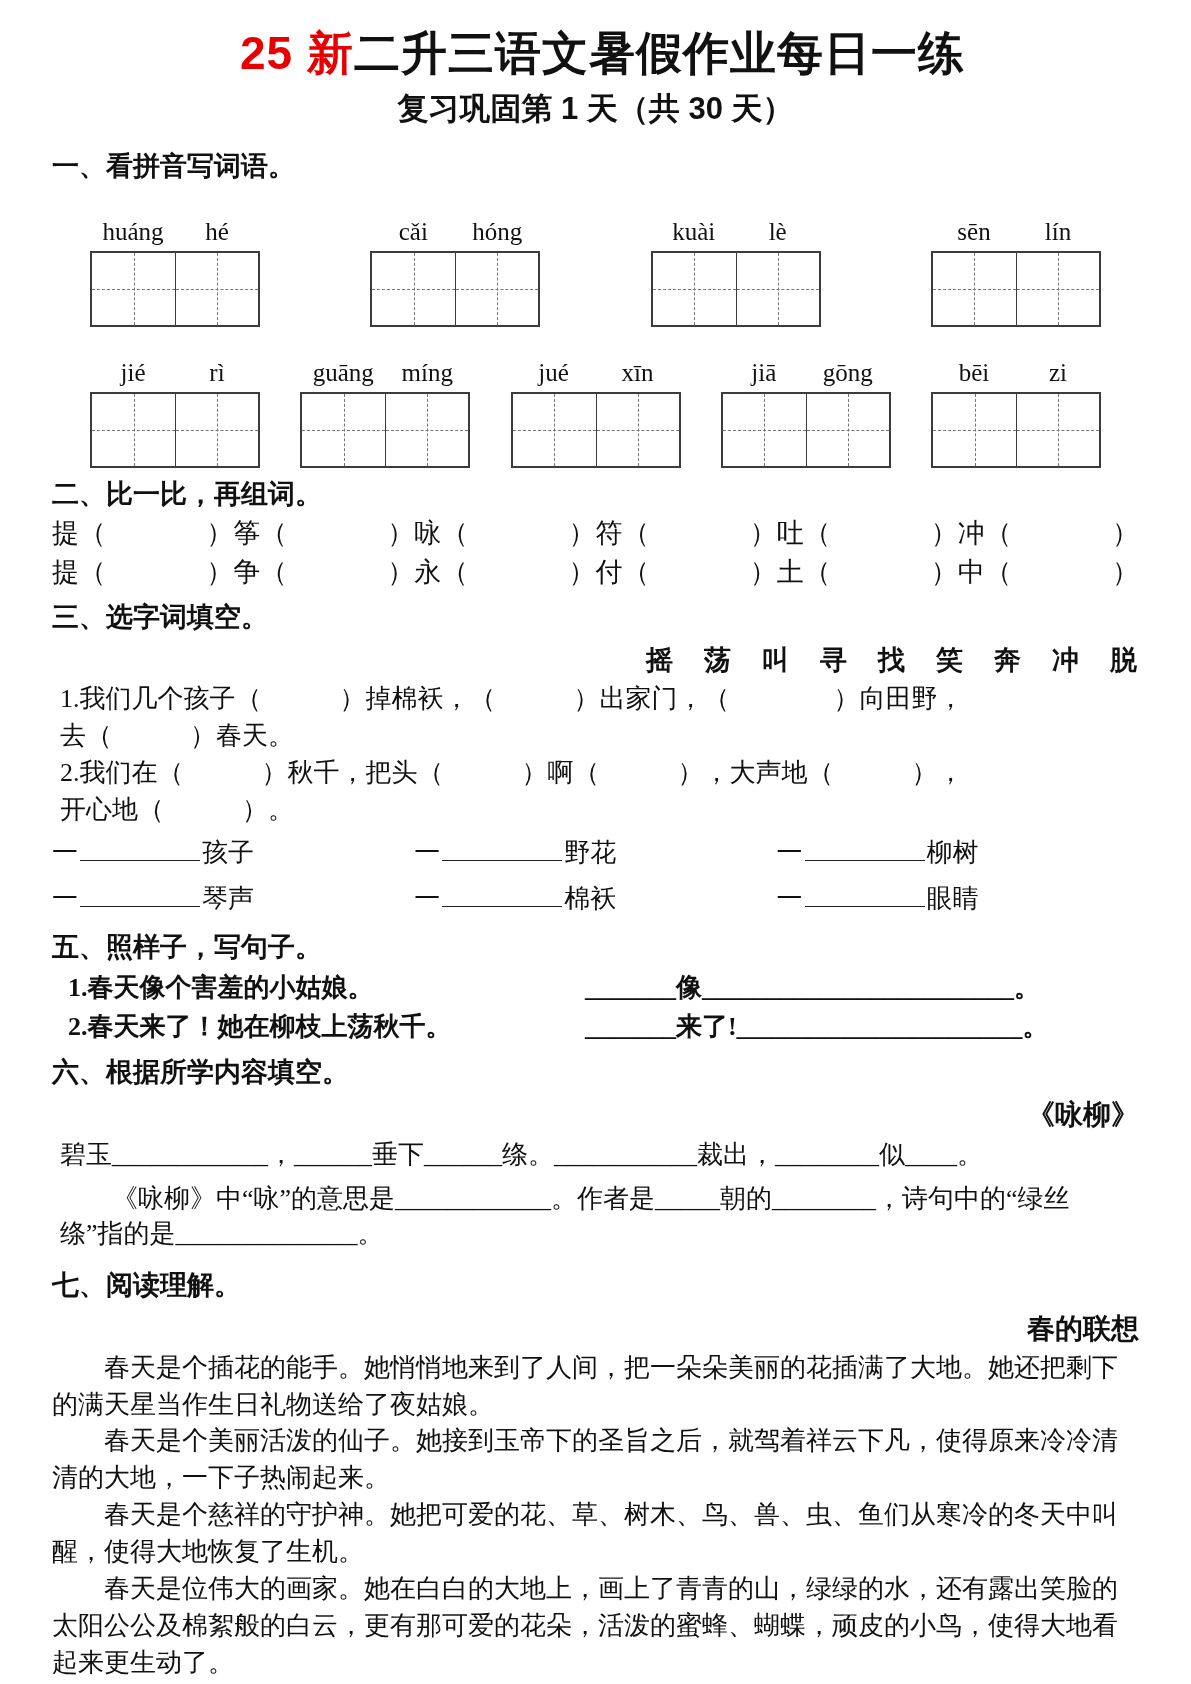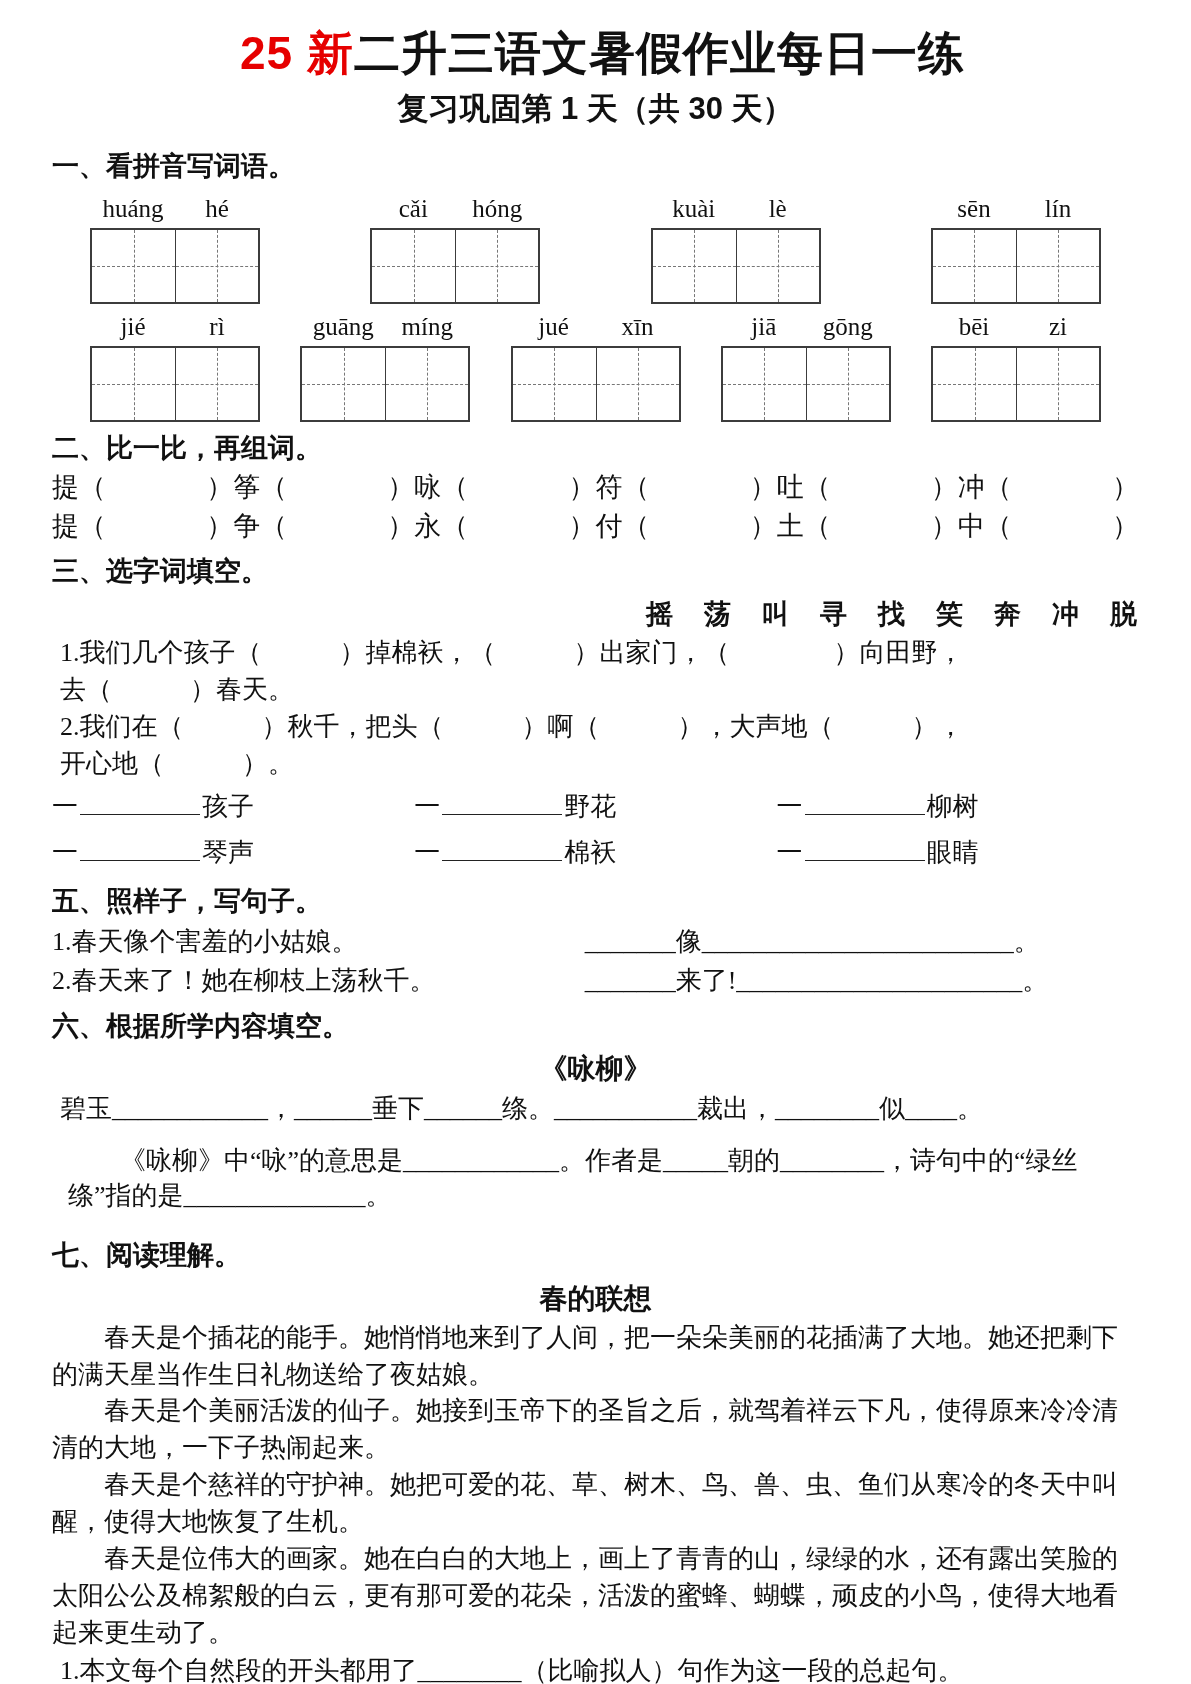--- a/index.html
+++ b/index.html
@@ -21,21 +21,21 @@
   .hd { font-family: "Liberation Sans", "DejaVu Sans", sans-serif; font-weight: bold; }
 
   .title { text-align: center; font-size: 46px; margin: 14px 0 2px 0; letter-spacing: 1px; }
   .title .red { color: #e60000; margin-left: 14px; }
   .subtitle { text-align: center; font-size: 31px; margin: 2px 0 10px 0; }
 
   .sec-heading { font-size: 27px; margin: 8px 0 2px 0; }
 
   
   .pin-row { display: flex; justify-content: space-between; padding: 0 38px; margin-top: 6px; }
-  .pin-col { display: flex; flex-direction: column; align-items: center; }
+  .pin-col { display: flex; flex-direction: column; align-items: center; margin-top: 23px; }
   .pin-text { display: flex; width: 168px; font-size: 25px; }
   .pin-syll { flex: 1; text-align: center; }
   .gridbox { display: flex; border: 2px solid #3c3c3c; margin-top: 2px; background: #fff; }
   .cell { position: relative; width: 83px; height: 72px; }
   .cell + .cell { border-left: 1.5px solid #3c3c3c; }
   .cell::before { content: ""; position: absolute; left: 0; right: 0; top: 50%; border-top: 1px dashed #777; }
   .cell::after  { content: ""; position: absolute; top: 0; bottom: 0; left: 50%; border-left: 1px dashed #777; }
 
   
   .s2-row { display: flex; font-size: 27px; margin: 1px 0; }
@@ -46,27 +46,27 @@
   .word-bank { text-align: right; font-size: 27px; margin: 4px 0 2px 0; letter-spacing: 2px; }
   .line { margin: 1px 8px; }
 
   
   .s4-row { display: flex; margin: 5px 0; }
   .s4-cell { width: 33.33%; display: flex; align-items: baseline; }
   .blank { display: inline-block; border-bottom: 1.5px solid #222; height: 1.05em; vertical-align: baseline; }
   .s4-blank { width: 120px; margin: 0 2px; }
 
   
-  .s5-row { display: flex; margin: 2px 0; }
+  .s5-row { display: flex; margin: 2px 16px; font-weight: bold; }
   .s5-left { width: 49%; }
   .s5-right { flex: 1; }
 
   
-  .center-title { text-align: center; font-size: 28px; margin: 4px 0 2px 0; }
-  .indent { text-indent: 2em; margin: 16px; }
+  .center-title { text-align: right; font-size: 28px; margin: 4px 0 2px 0; }
+  .indent { text-indent: 2em; margin: 8px; }
   .para { text-indent: 2em; margin: 0; line-height: 1.42; }
 </style>
 </head>
 <body>
 
 <div class="page">
 
   <div class="title hd">
     <span class="red">25 新</span><span>二升三语文暑假作业每日一练</span>
   </div>

